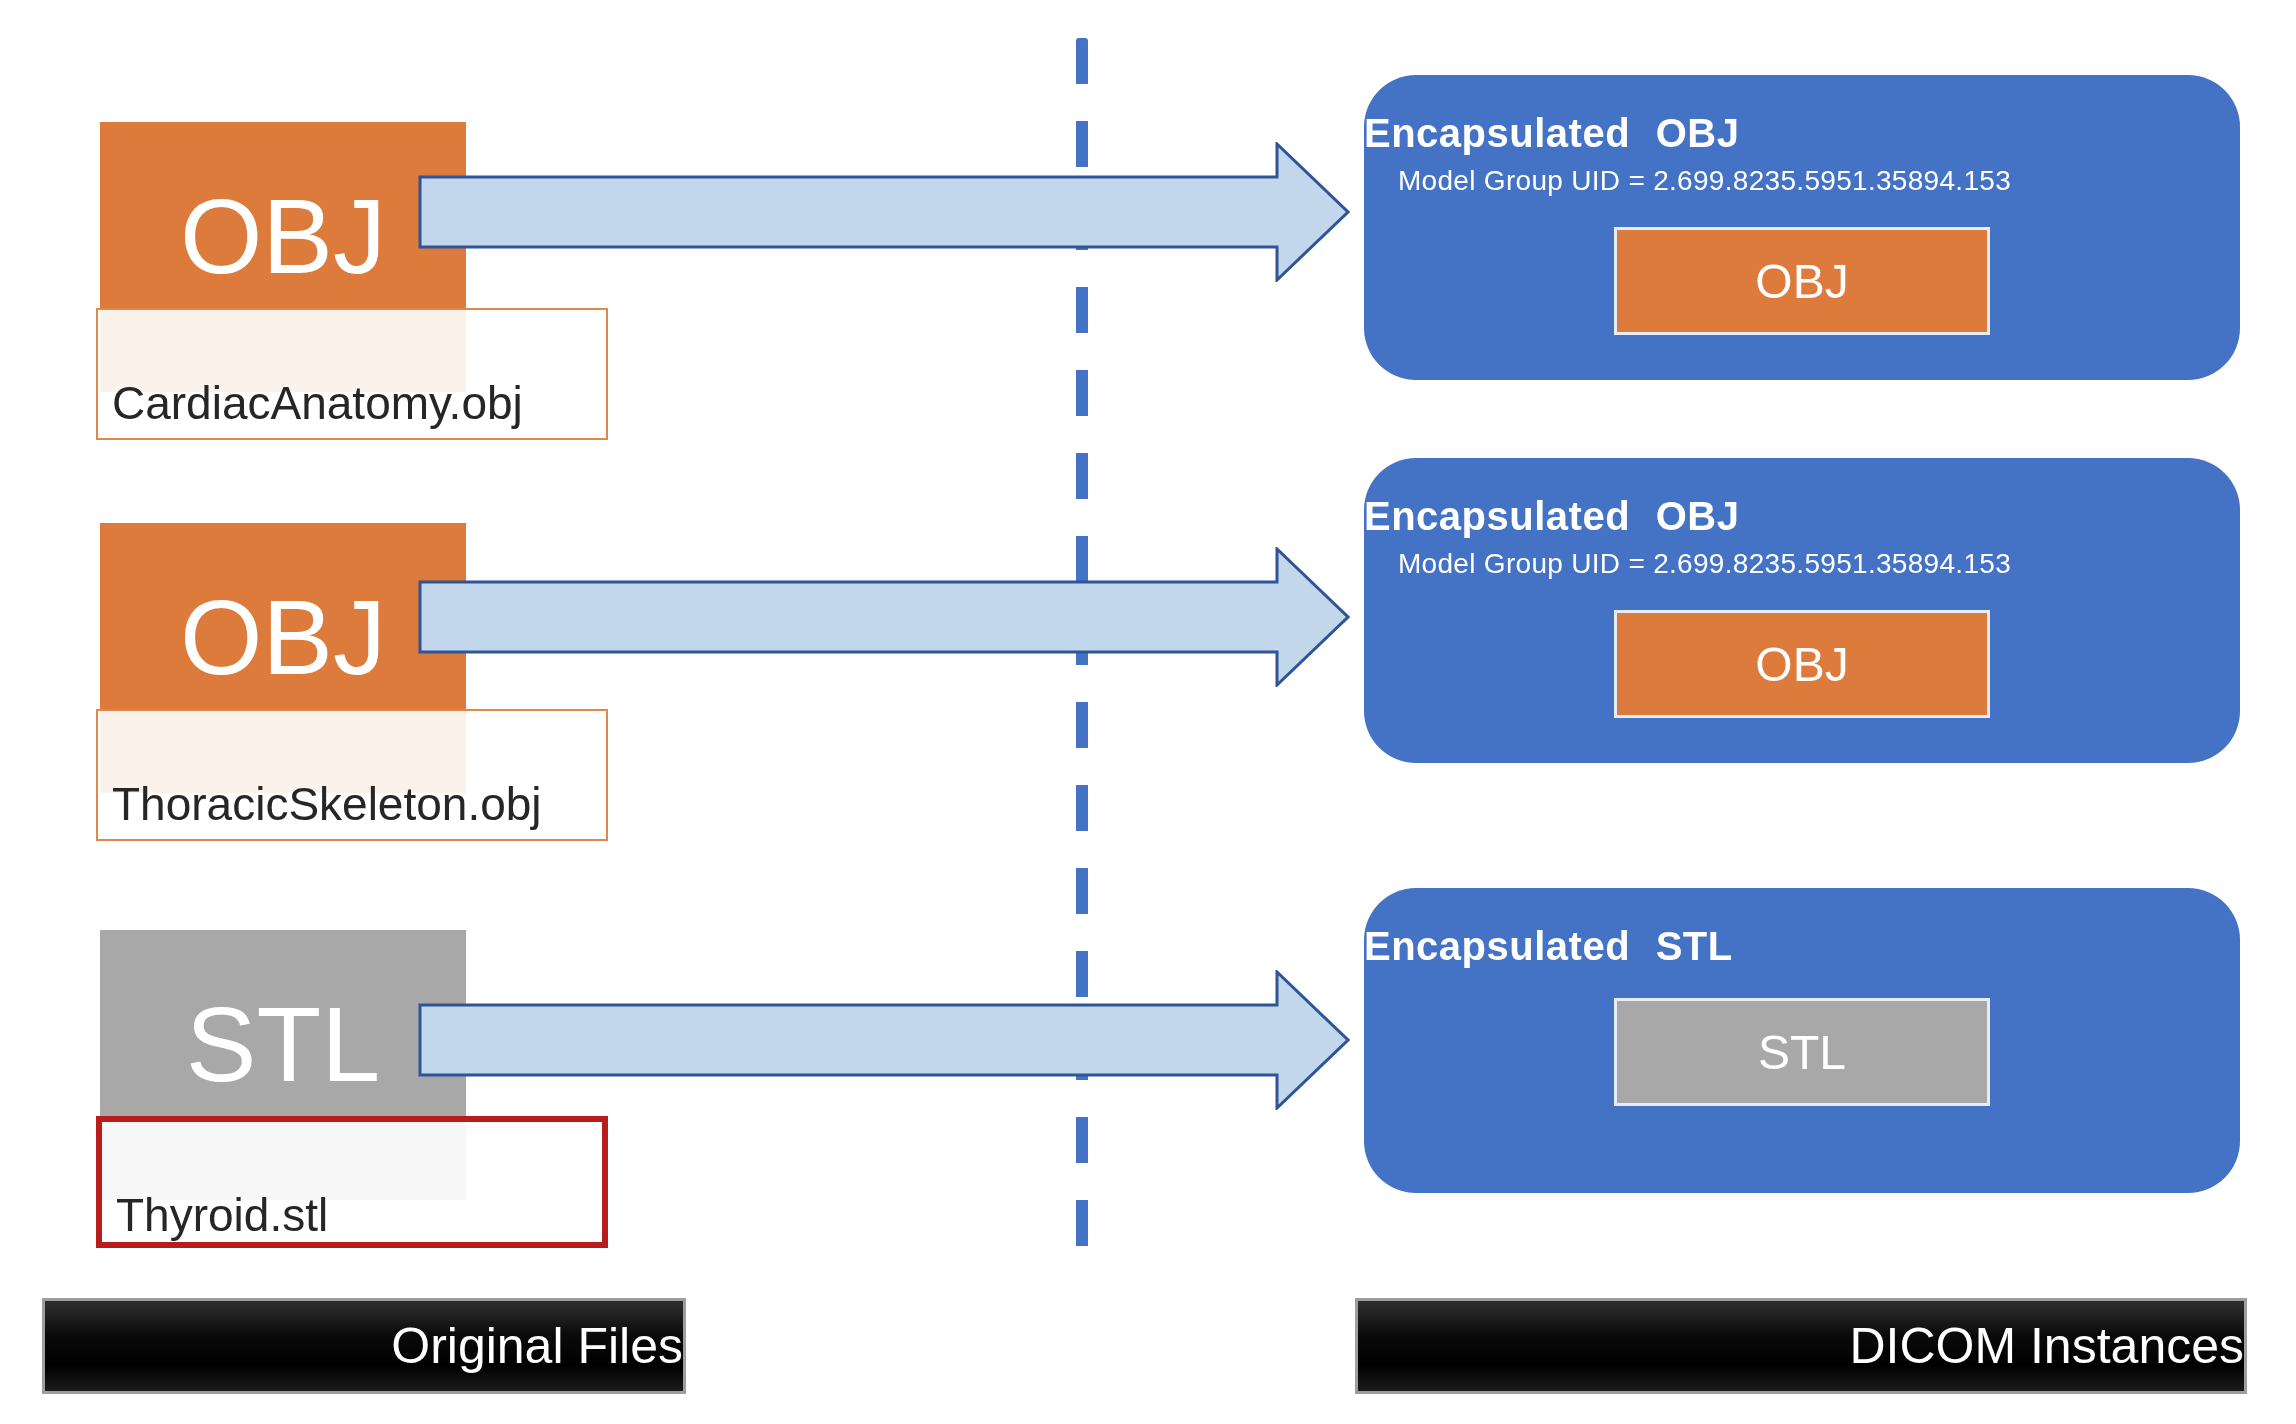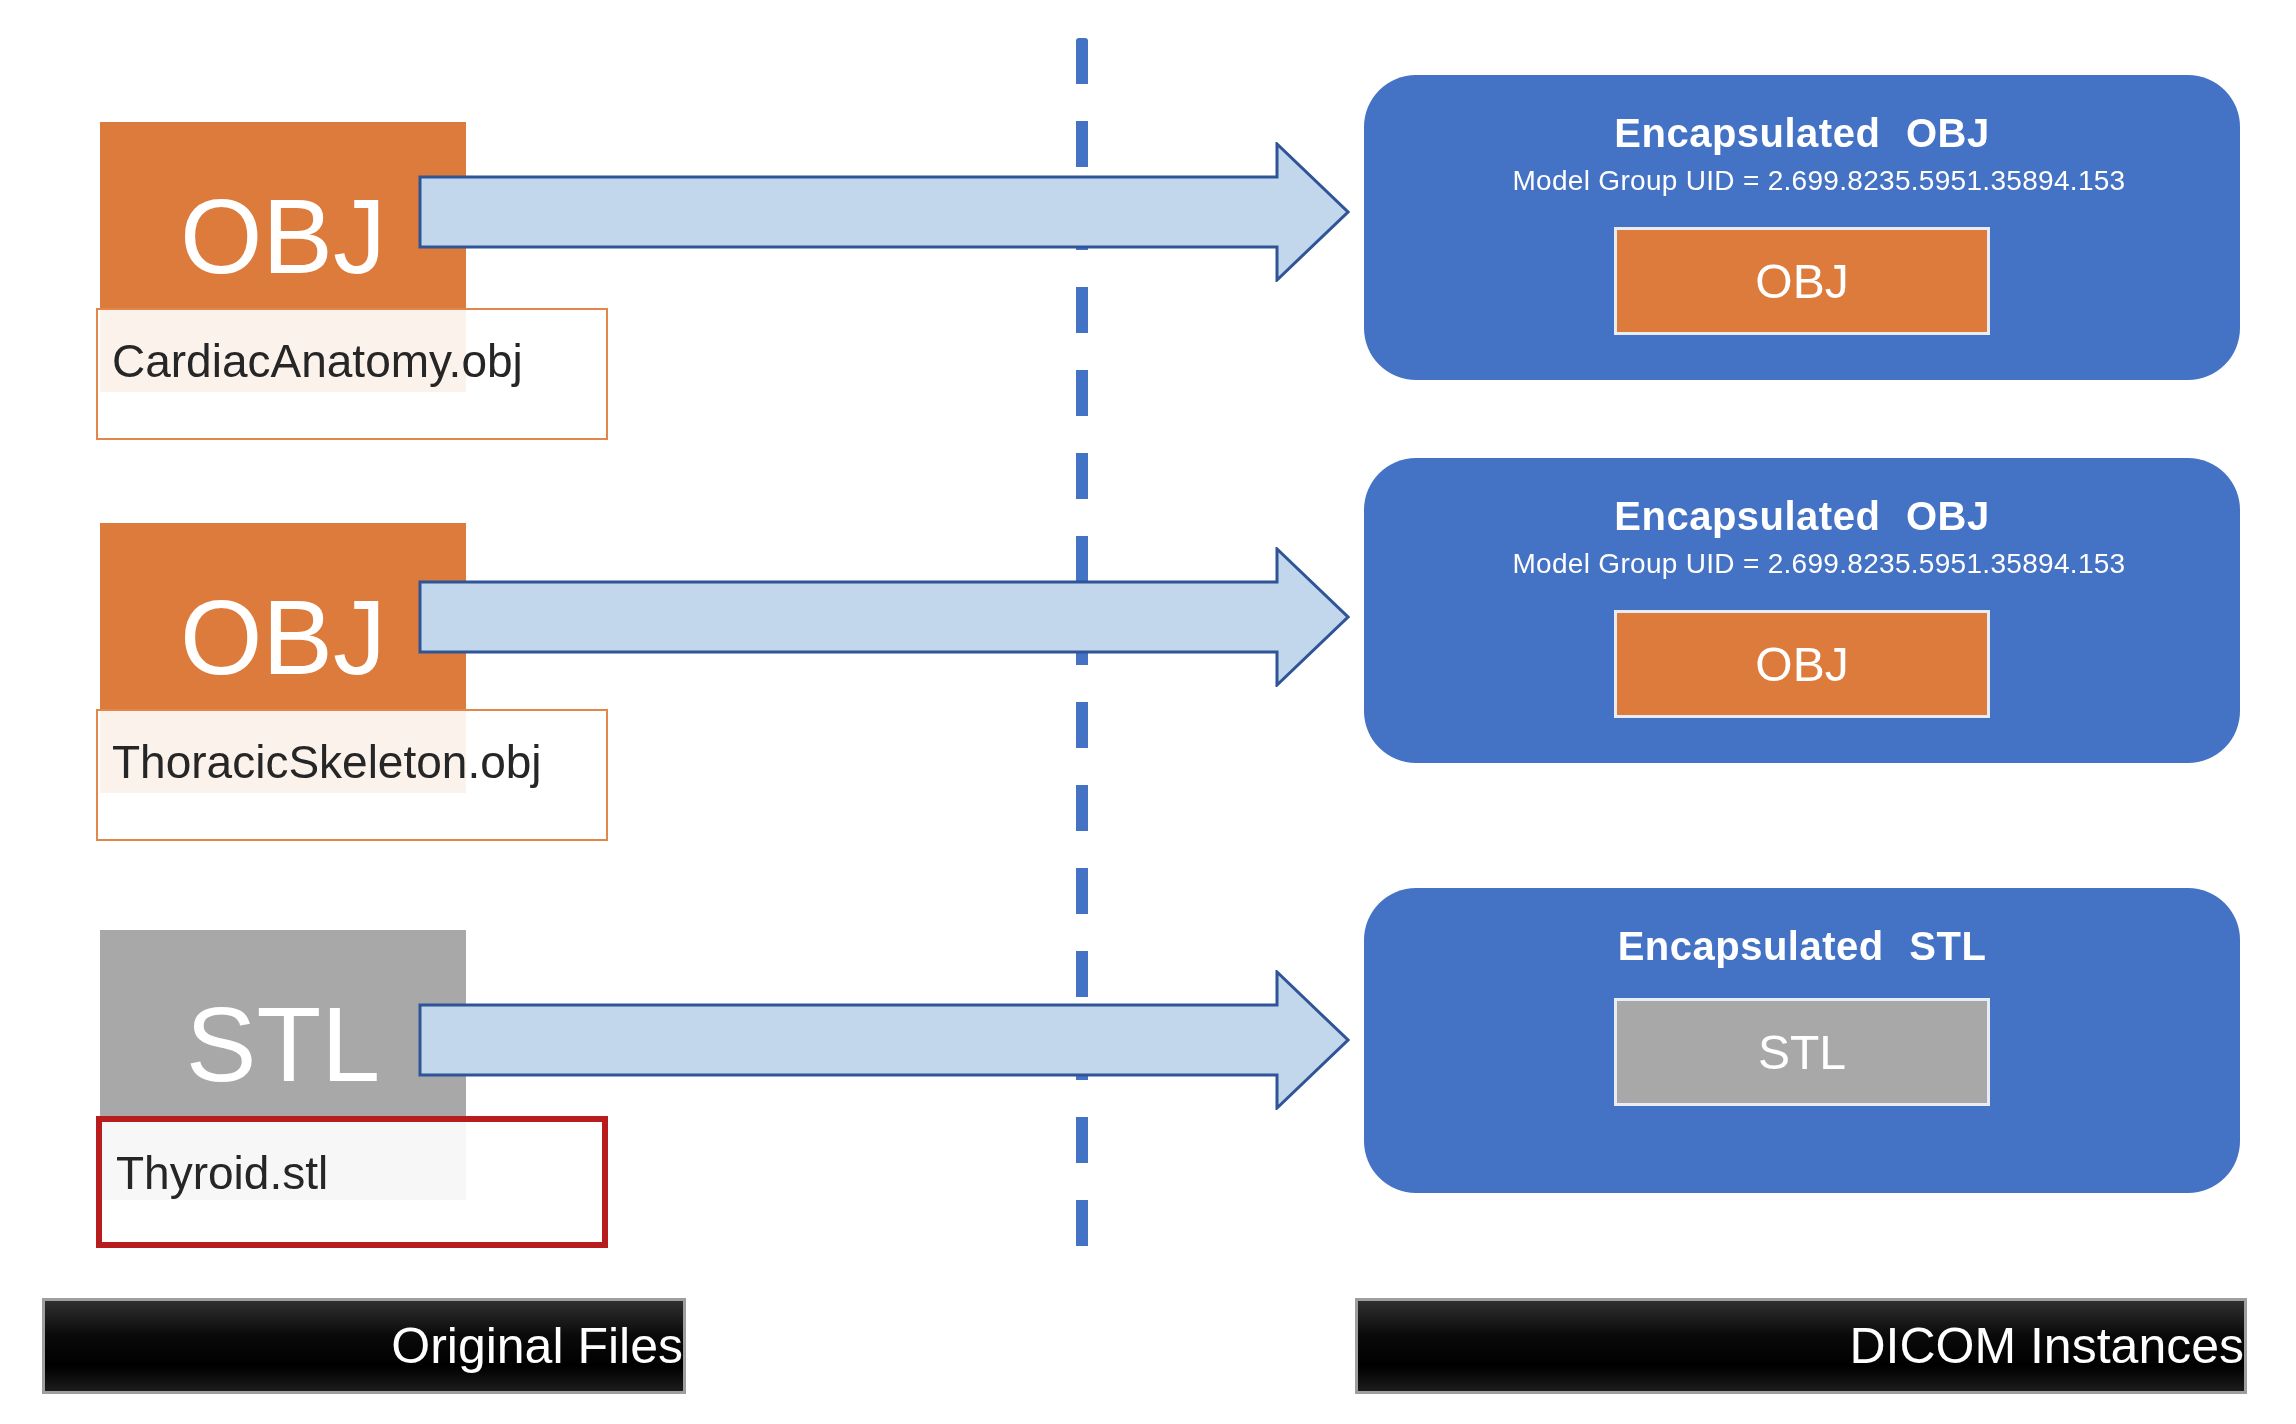--- a/index.html
+++ b/index.html
@@ -32,21 +32,21 @@
   .file-box.orange { background: #DD7B3C; }
   .file-box.gray   { background: #A8A8A8; }
 
   .file-label {
     position: absolute; left: 0; top: 186px;
     width: 512px; height: 132px;
     box-sizing: border-box;
     background: rgba(255, 255, 255, 0.9);
     color: #262626;
     font-size: 46px;
-    padding: 24px 0 0 14px;
+    padding: 66px 0 0 14px;
   }
   .file-label.orange-border { border: 2px solid #E2864A; }
   .file-label.gray-border   { border: 6px solid #b91c1c; }
 
   
   .arrow { position: absolute; left: 418px; width: 932px; height: 140px; }
   .a1 { top: 142px; }
   .a2 { top: 547px; }
   .a3 { top: 970px; }
   .arrow polygon { fill: #C3D7EC; stroke: #2F5597; stroke-width: 3; }
@@ -63,21 +63,21 @@
   }
 
   
   .panel {
     position: absolute; left: 1364px;
     width: 876px; height: 305px;
     box-sizing: border-box;
     background: #4472C4;
     border-radius: 52px;
     color: #ffffff;
-    text-align: center;
+    text-align: left;
     padding-top: 36px;
   }
   .p1 { top: 75px; }
   .p2 { top: 458px; }
   .p3 { top: 888px; }
 
   .panel-title {
     font-size: 40px;
     font-weight: bold;
     word-spacing: 14px;

